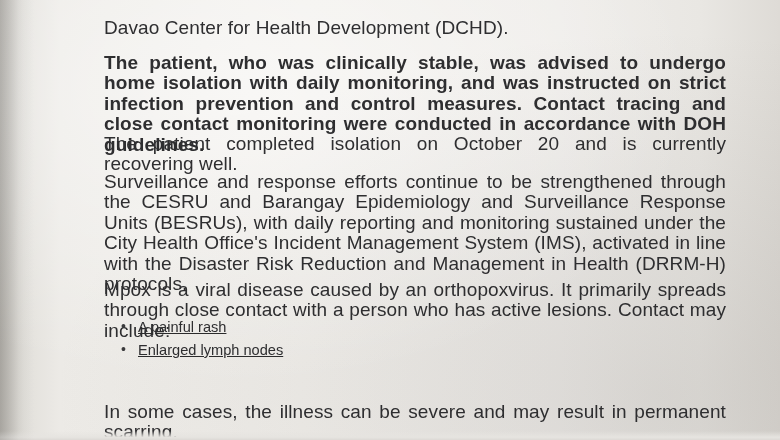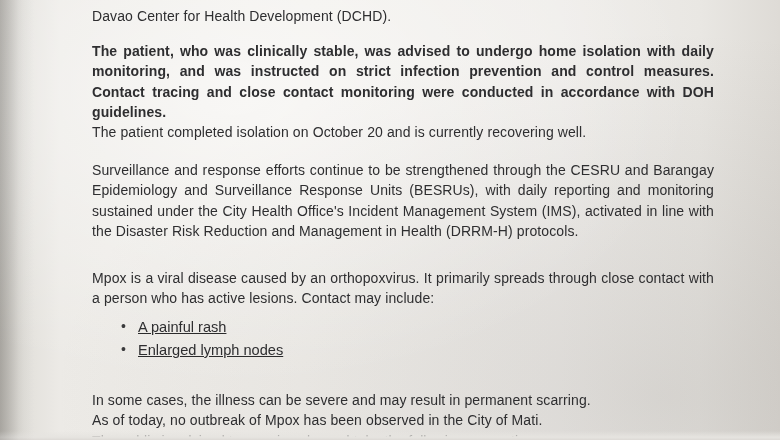--- a/index.html
+++ b/index.html
@@ -42,22 +42,22 @@
     pointer-events: none;
   }
   .text-col {
     position: absolute;
     left: 88px;
     top: 0;
     width: 620px;
     color: #2b2b2c;
   }
   p.para {
-    margin: 4px;
-    font-size: 14px;
+    margin: 16px;
+    font-size: 19px;
     line-height: 20.4px;
     text-align: justify;
     text-justify: inter-word;
     color: #2e2e30;
     letter-spacing: 0.1px;
   }
   .p-top      { position: absolute; top: 2px;   width: 620px; }
   .p-patient  { position: absolute; top: 37px;  width: 622px; font-weight: bold; }
   .p-completed{ position: absolute; top: 118px; width: 622px; }
   .p-surv     { position: absolute; top: 156px; width: 622px; }

